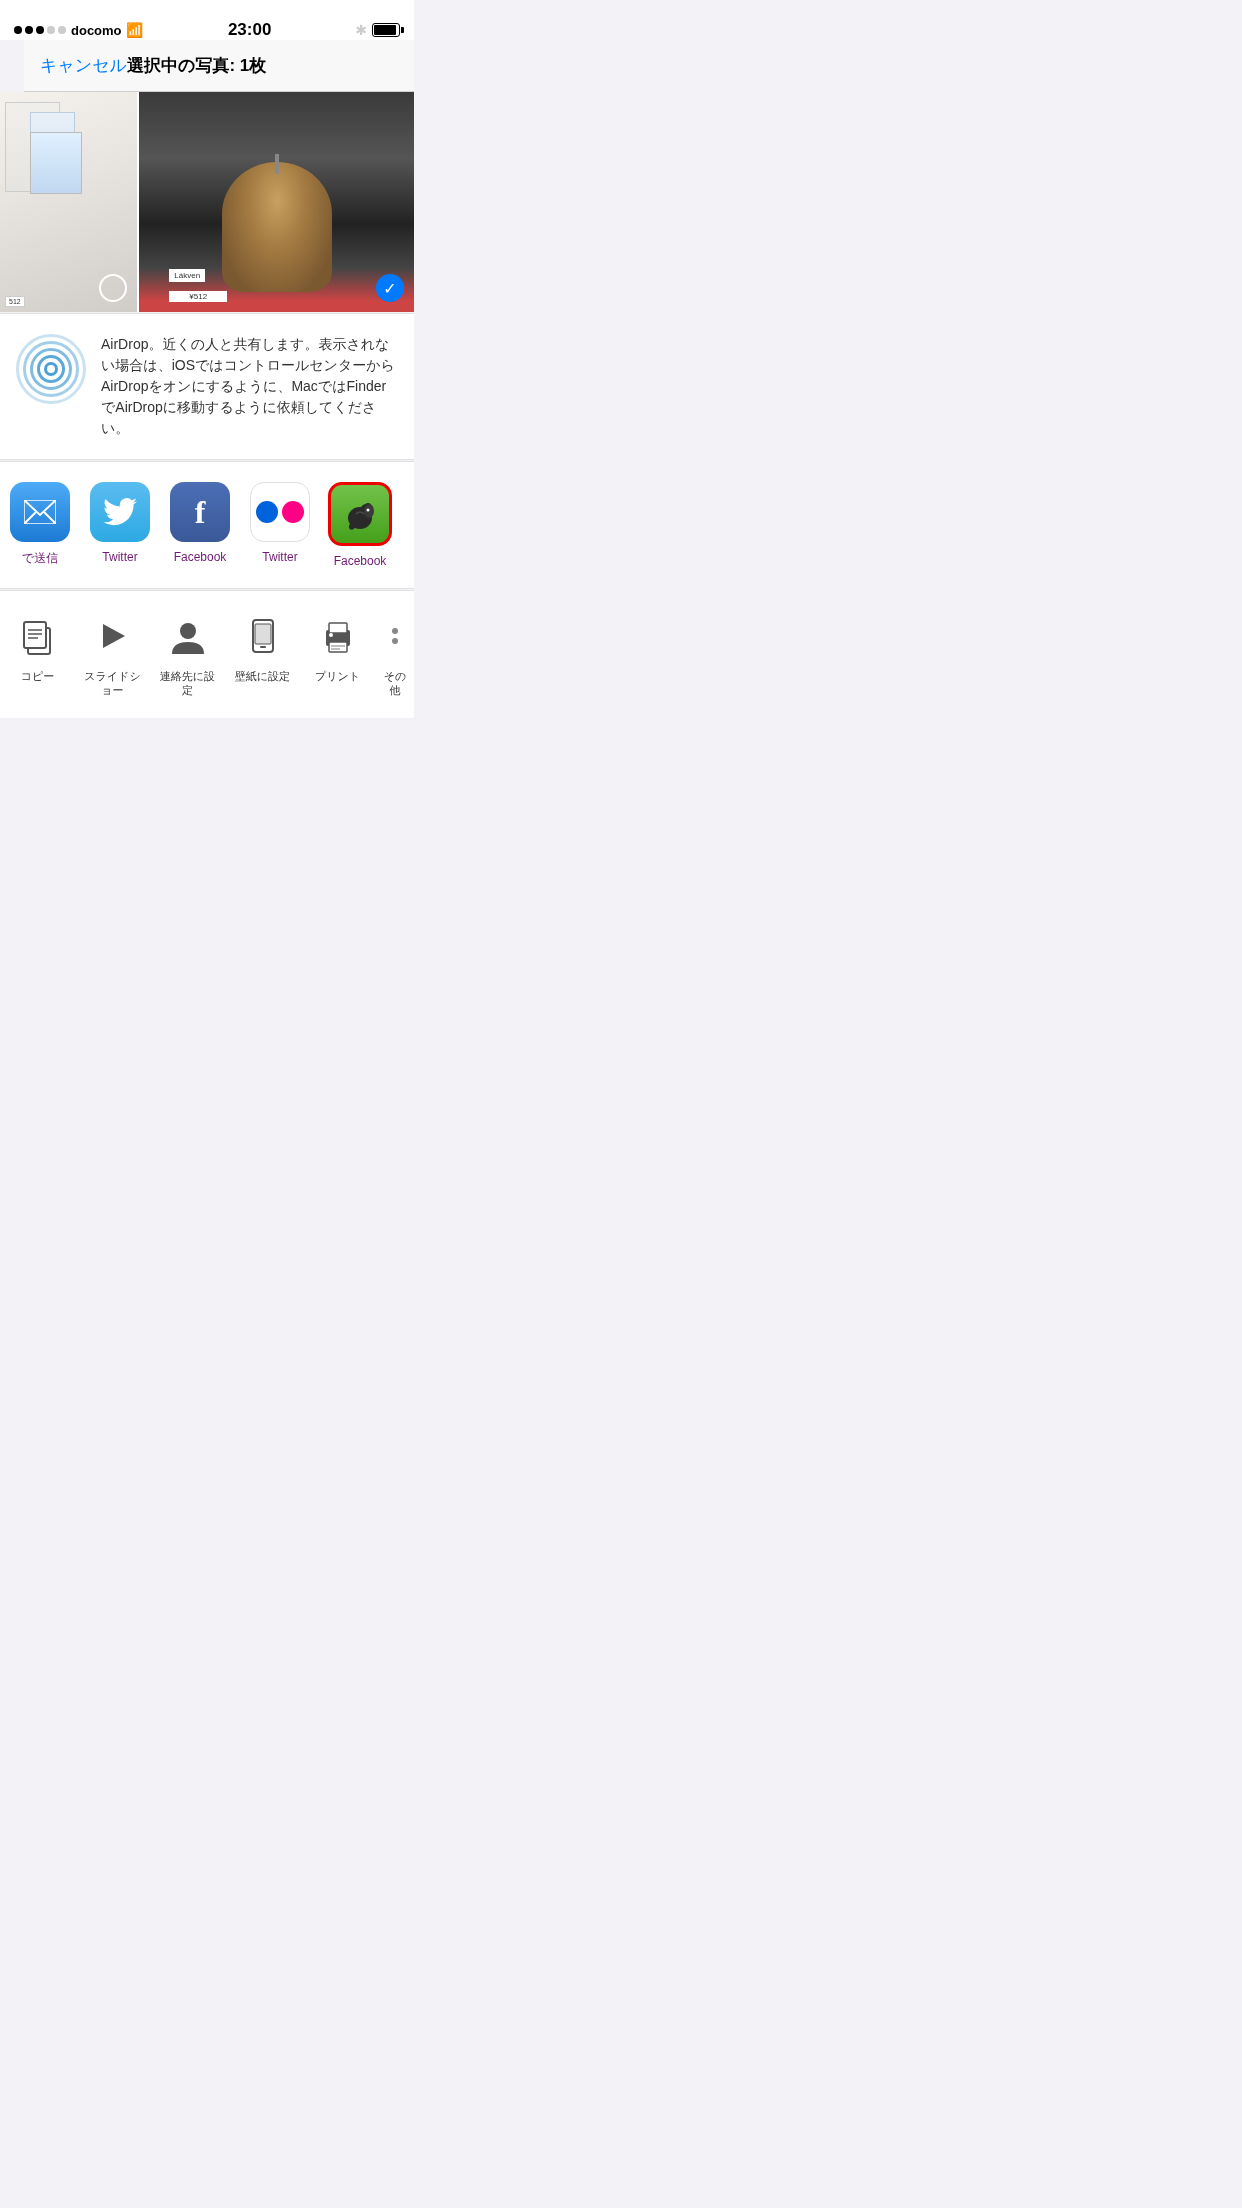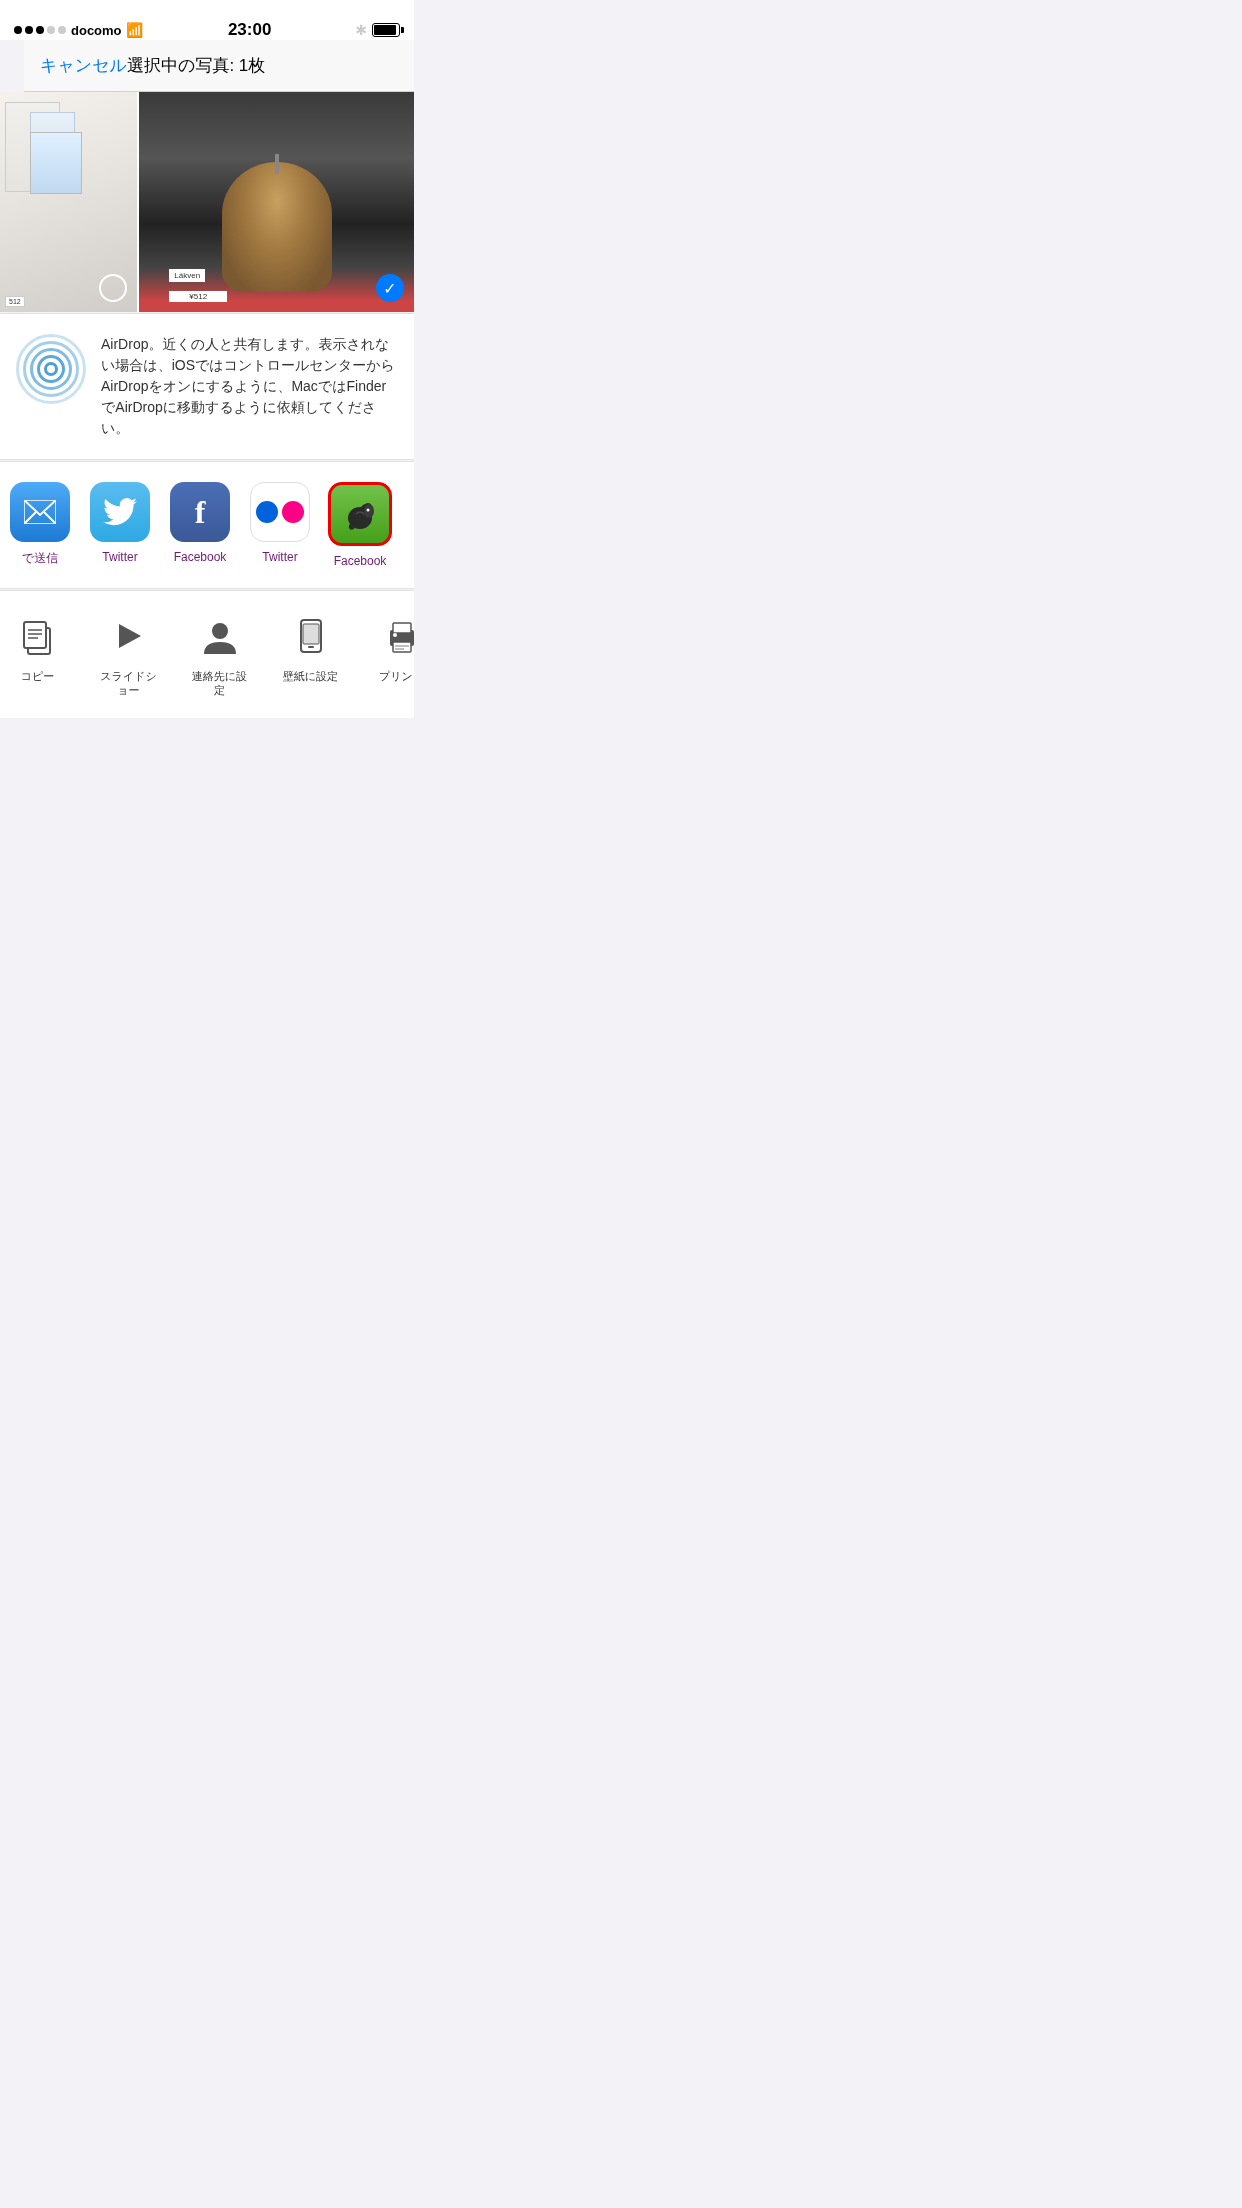--- a/index.html
+++ b/index.html
@@ -74,21 +74,21 @@
       height: 52px;
       margin-left: 24px;
     }
     .nav-cancel {
       color: #007aff;
       font-size: 17px;
       cursor: pointer;
     }
     .nav-title {
       font-size: 17px;
-      font-weight: 400;
+      font-weight: 700;
       color: #000;
     }
 
     
     .photo-grid {
       background: #fff;
       display: flex;
       gap: 2px;
       padding: 0;
       height: 220px;
@@ -288,21 +288,21 @@
     .flickr-dot-blue { width: 22px; height: 22px; border-radius: 50%; background: #0063dc; }
     .flickr-dot-pink { width: 22px; height: 22px; border-radius: 50%; background: #ff0084; }
 
     
     .action-row {
       background: #fff;
       margin-top: 1px;
       padding: 16px 0;
       display: flex;
       overflow-x: auto;
-      gap: 16px;
+      gap: 0;
       border-top: 1px solid #e0e0e0;
     }
     .action-row::-webkit-scrollbar { display: none; }
     .action-item {
       display: flex;
       flex-direction: column;
       align-items: center;
       gap: 8px;
       min-width: 75px;
       padding: 4px 8px;

